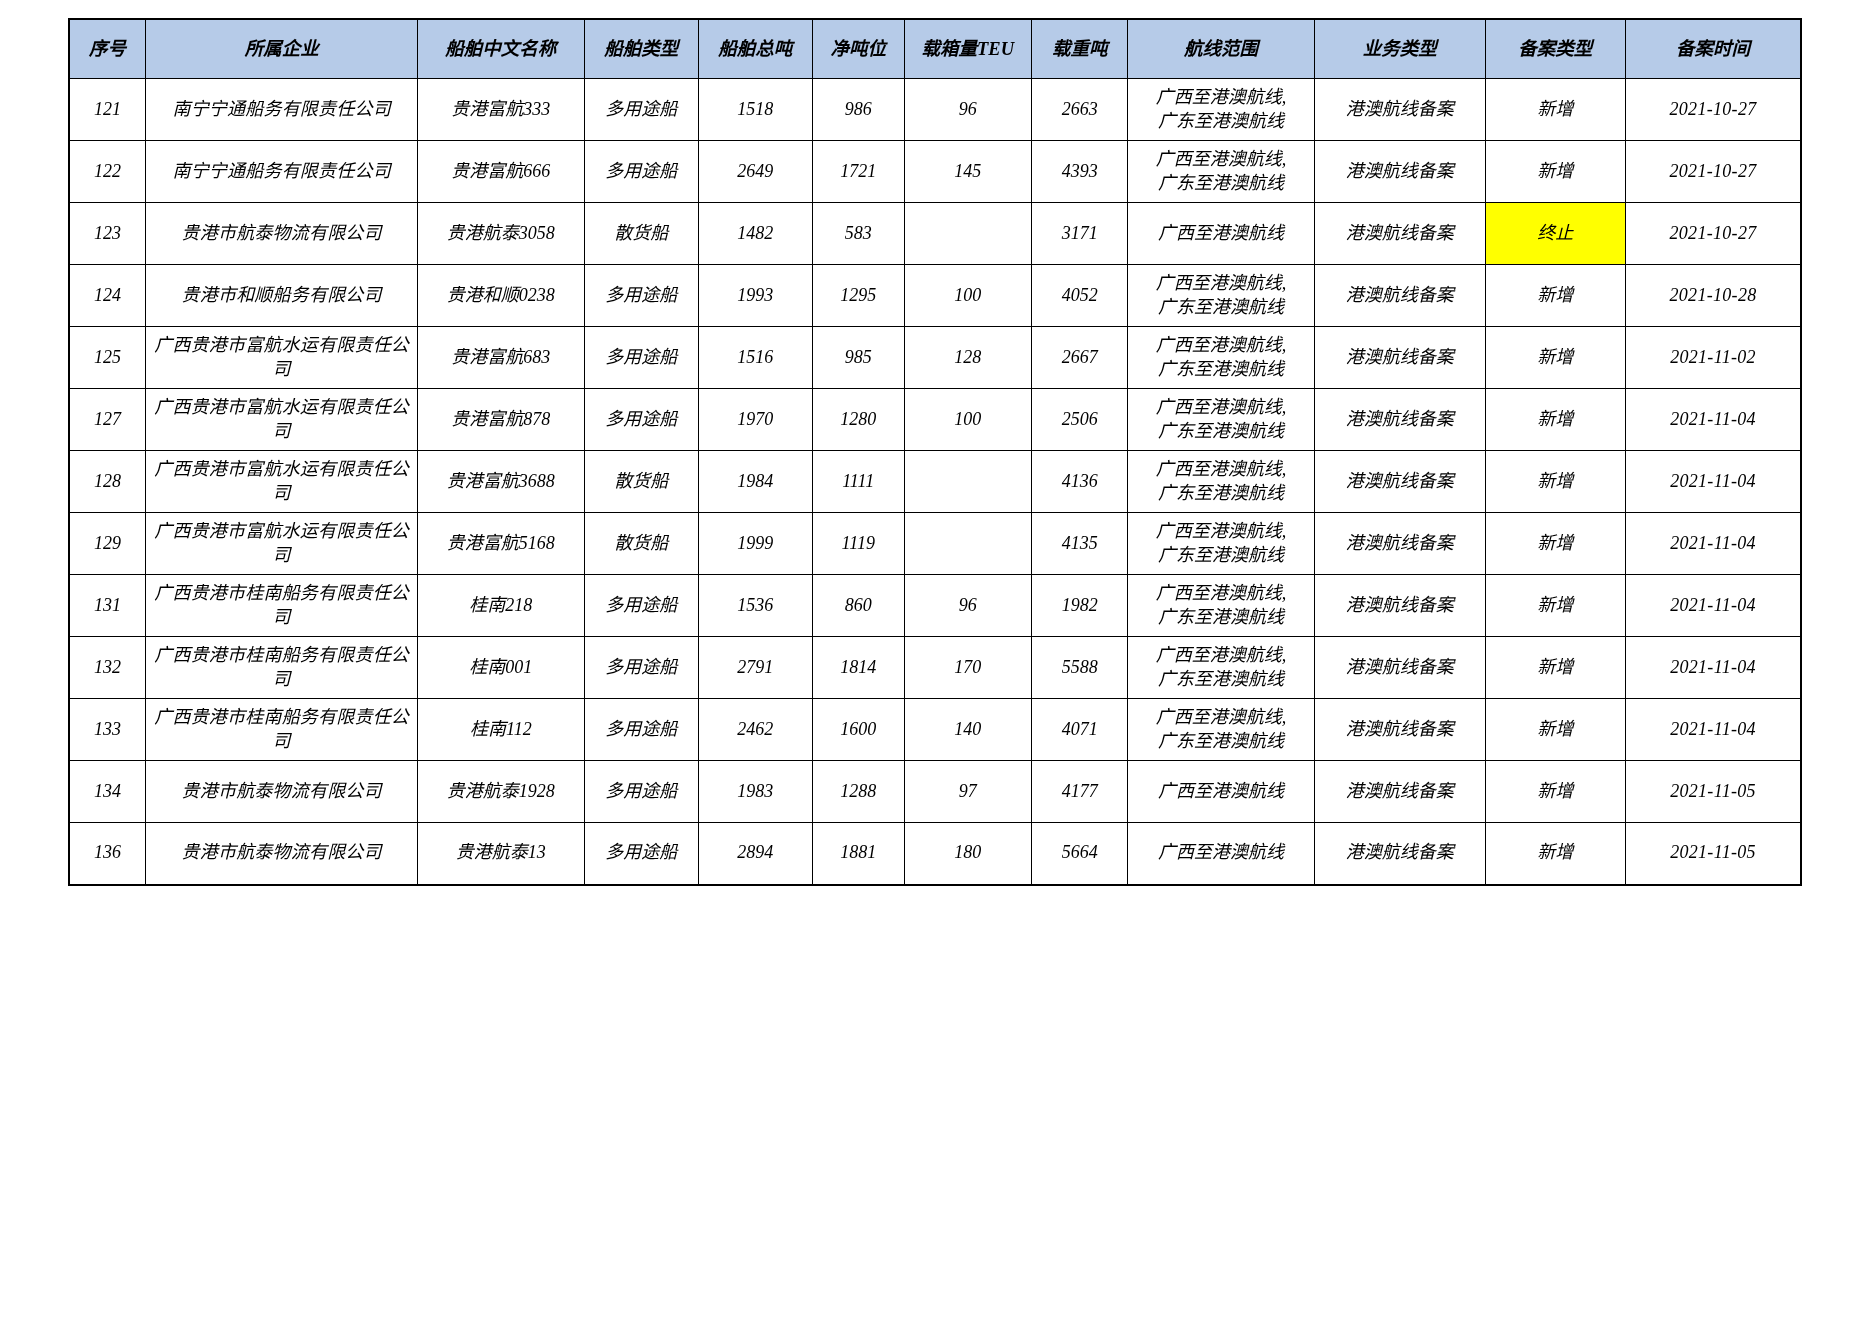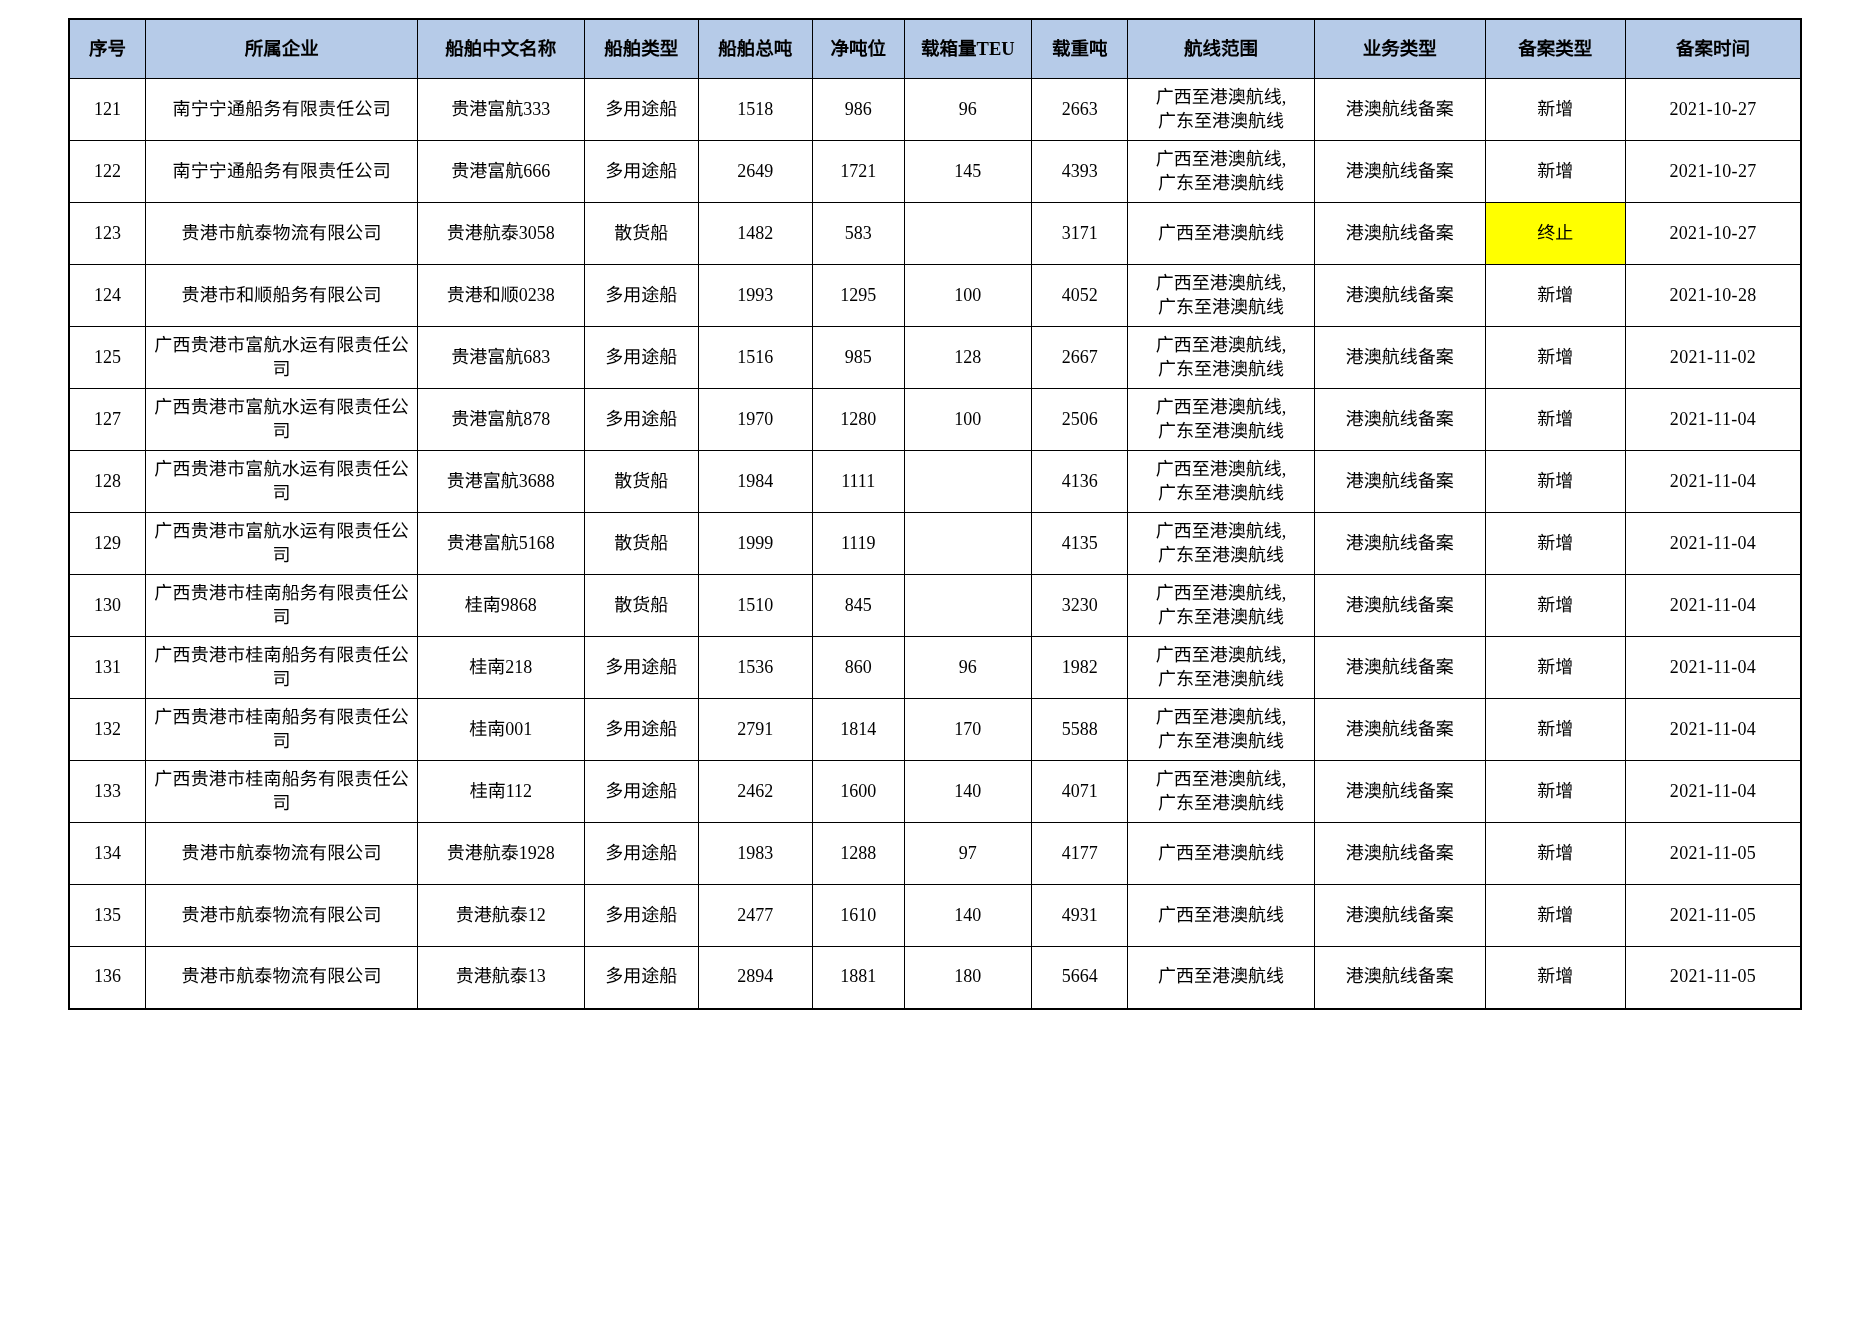--- a/index.html
+++ b/index.html
@@ -18,20 +18,21 @@
     box-sizing: border-box;
     width: 1870px;
     height: 1323px;
     padding: 18px 68px 0 68px;
   }
   table.reg-table {
     border-collapse: collapse;
     table-layout: fixed;
     width: 1734px;
     border: 2px solid #000000;
+    font-style: italic;
   }
   table.reg-table th,
   table.reg-table td {
     border: 1.5px solid #000000;
     text-align: center;
     vertical-align: middle;
     font-size: 18px;
     line-height: 1.32;
     padding: 5px 4px;
     font-family: "Liberation Serif", "DejaVu Serif", serif;
@@ -240,37 +241,20 @@
           <td class="num">4135</td>
           <td class="route">
             <span class="route-line">广西至港澳航线,</span>
             <span class="route-line">广东至港澳航线</span>
           </td>
           <td>港澳航线备案</td>
           <td>新增</td>
           <td class="date">2021-11-04</td>
         </tr>
         <tr>
-          <td class="num">130</td>
-          <td class="company">广西贵港市桂南船务有限责任公司</td>
-          <td>桂南9868</td>
-          <td>散货船</td>
-          <td class="num">1510</td>
-          <td class="num">845</td>
-          <td class="num"></td>
-          <td class="num">3230</td>
-          <td class="route">
-            <span class="route-line">广西至港澳航线,</span>
-            <span class="route-line">广东至港澳航线</span>
-          </td>
-          <td>港澳航线备案</td>
-          <td>新增</td>
-          <td class="date">2021-11-04</td>
-        </tr>
-        <tr>
           <td class="num">131</td>
           <td class="company">广西贵港市桂南船务有限责任公司</td>
           <td>桂南218</td>
           <td>多用途船</td>
           <td class="num">1536</td>
           <td class="num">860</td>
           <td class="num">96</td>
           <td class="num">1982</td>
           <td class="route">
             <span class="route-line">广西至港澳航线,</span>
@@ -316,36 +300,20 @@
         </tr>
         <tr>
           <td class="num">134</td>
           <td class="company">贵港市航泰物流有限公司</td>
           <td>贵港航泰1928</td>
           <td>多用途船</td>
           <td class="num">1983</td>
           <td class="num">1288</td>
           <td class="num">97</td>
           <td class="num">4177</td>
-          <td class="route">
-            <span class="route-line">广西至港澳航线</span>
-          </td>
-          <td>港澳航线备案</td>
-          <td>新增</td>
-          <td class="date">2021-11-05</td>
-        </tr>
-        <tr>
-          <td class="num">135</td>
-          <td class="company">贵港市航泰物流有限公司</td>
-          <td>贵港航泰12</td>
-          <td>多用途船</td>
-          <td class="num">2477</td>
-          <td class="num">1610</td>
-          <td class="num">140</td>
-          <td class="num">4931</td>
           <td class="route">
             <span class="route-line">广西至港澳航线</span>
           </td>
           <td>港澳航线备案</td>
           <td>新增</td>
           <td class="date">2021-11-05</td>
         </tr>
         <tr>
           <td class="num">136</td>
           <td class="company">贵港市航泰物流有限公司</td>

